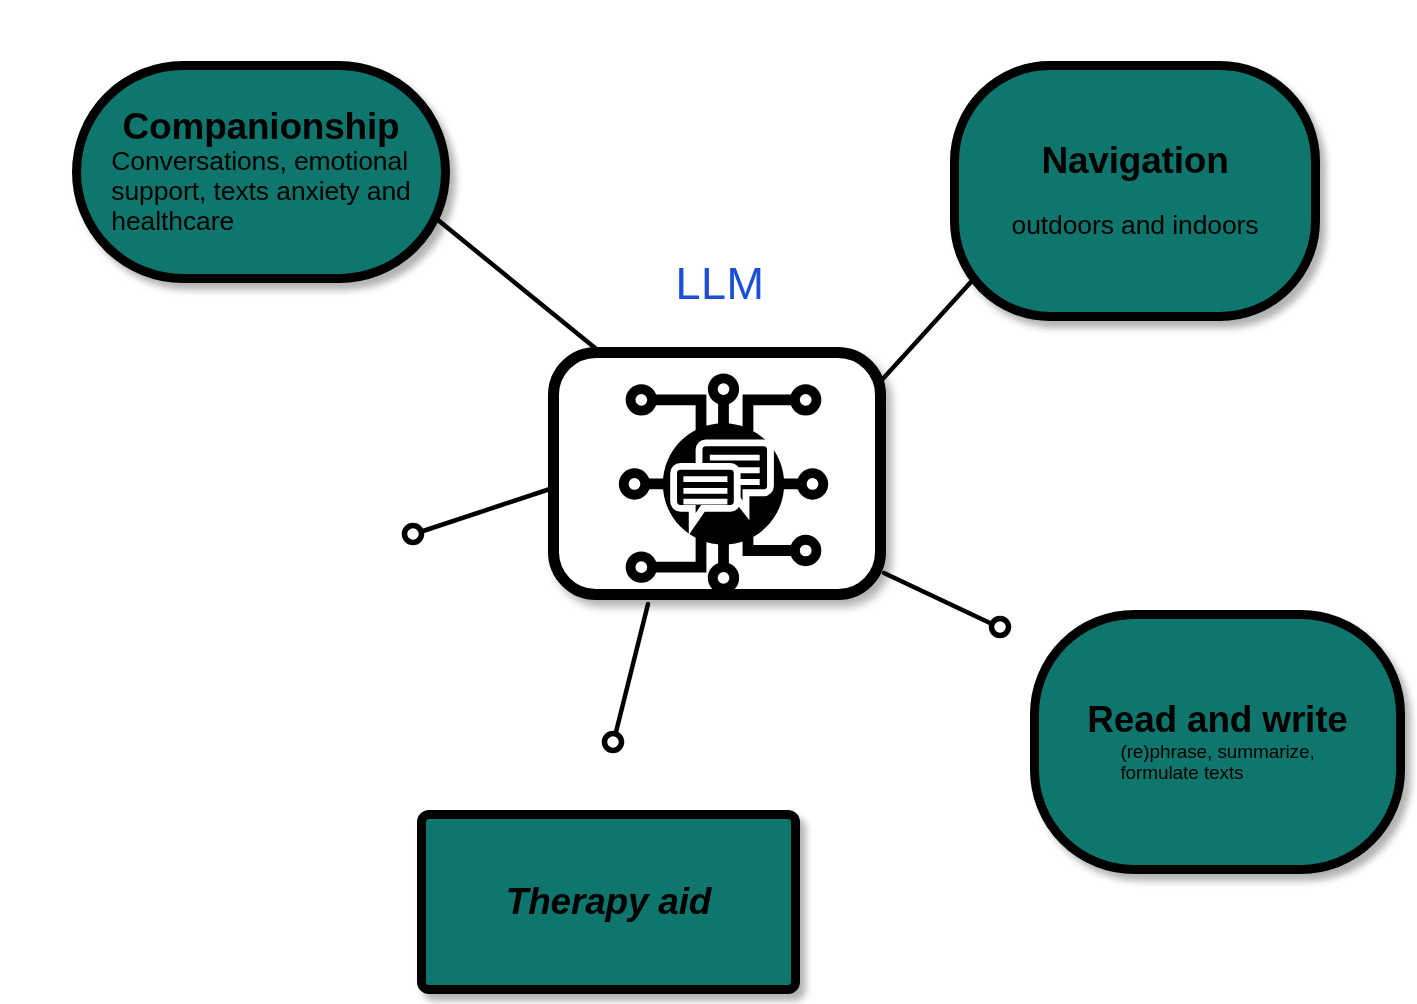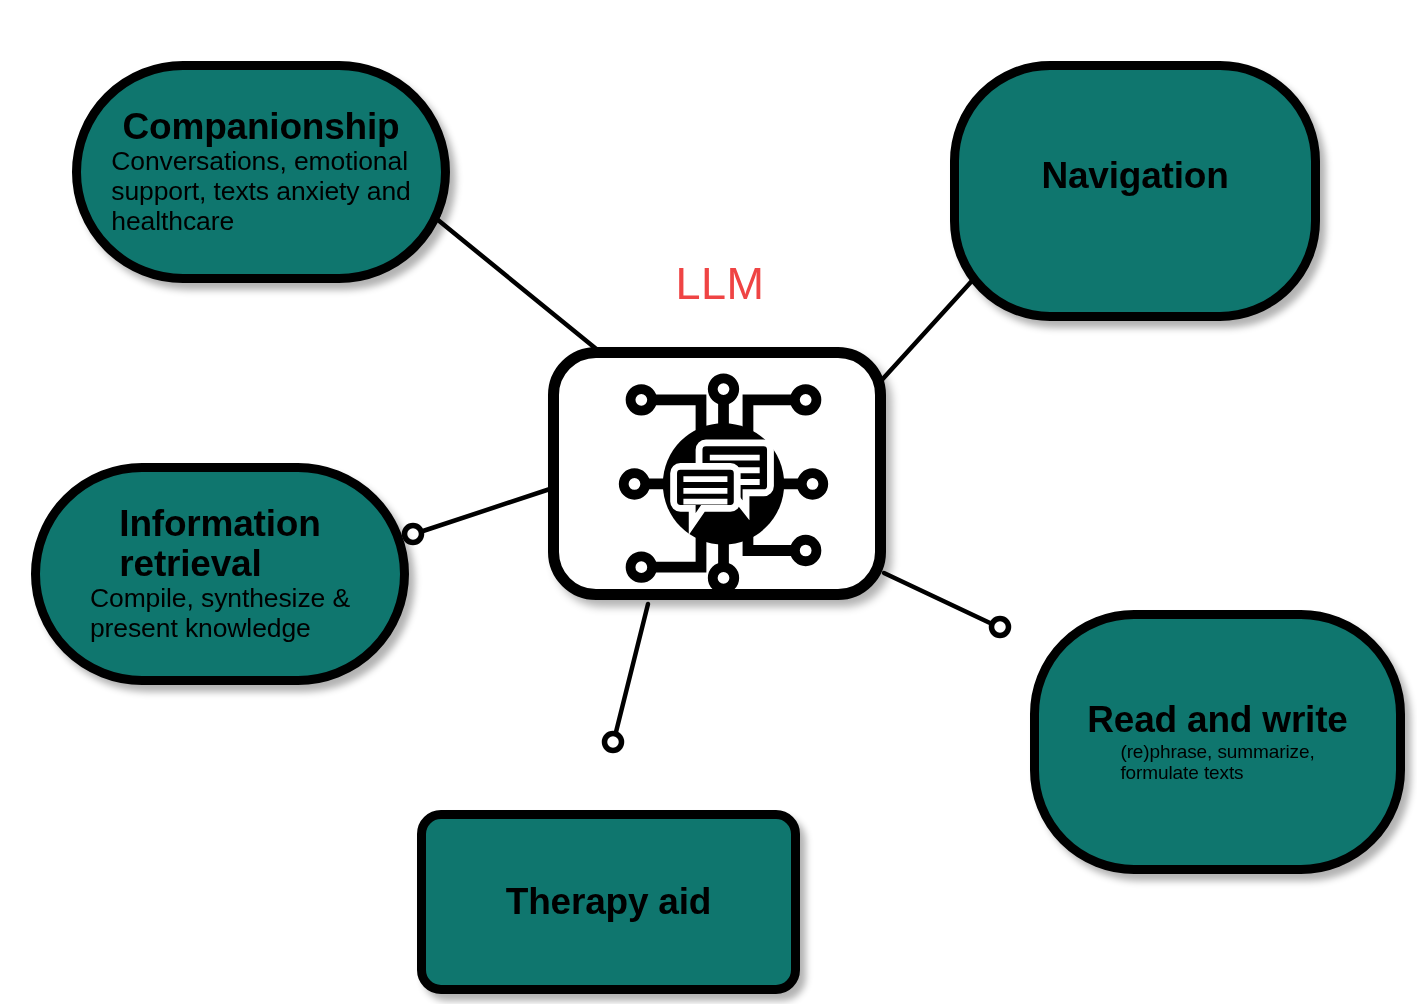--- a/index.html
+++ b/index.html
@@ -77,34 +77,35 @@
 
   #node-read-and-write {
     left: 1030px; top: 562px; width: 375px;  height: 264px;
     border-radius: 104px;
   }
   #node-read-and-write .node-title { font-size: 37px; }
   #node-read-and-write .node-desc  { font-size: 19px; }
 
   #node-therapy-aid {
     left: 417px; top: 762px;  width: 383px;  height: 184px;
-    border-radius: 24px;
+    border-radius: 12px;
+    font-style: italic;
   }
   #node-therapy-aid .node-title { font-size: 37px; }
   #node-therapy-aid .node-desc  { font-size: 26.5px; }
 
   
   #llm-label {
     position: absolute;
     left: 620px;
     top: 258px;
     width: 200px;
     text-align: center;
     font-size: 45px;
-    color: #ef4444;
+    color: #1d4ed8;
     letter-spacing: 0.5px;
   }
   #llm-hub {
     position: absolute;
     left: 548px;
     top: 347px;
     width: 338px;
     height: 253px;
     background: #ffffff;
     border: 11px solid #000000;
@@ -148,33 +149,24 @@
       <span>Conversations, emotional</span><br>
       <span>support, texts anxiety and</span><br>
       <span>healthcare</span>
     </div>
   </div>
 
   <div class="node" id="node-navigation">
     <div class="node-title">Navigation</div>
     <div class="node-desc">
       <br>
+      <span>outdoors and indoors</span>
     </div>
   </div>
 
-  <div class="node" id="node-information-retrieval">
-    <div class="node-title">
-      <span>Information</span><br>
-      <span>retrieval</span>
-    </div>
-    <div class="node-desc">
-      <span>Compile, synthesize &amp;</span><br>
-      <span>present knowledge</span>
-    </div>
-  </div>
 
   <div class="node" id="node-read-and-write">
     <div class="node-title">Read and write</div>
     <div class="node-desc">
       <span>(re)phrase, summarize,</span><br>
       <span>formulate texts</span>
     </div>
   </div>
 
   <div class="node" id="node-therapy-aid">

